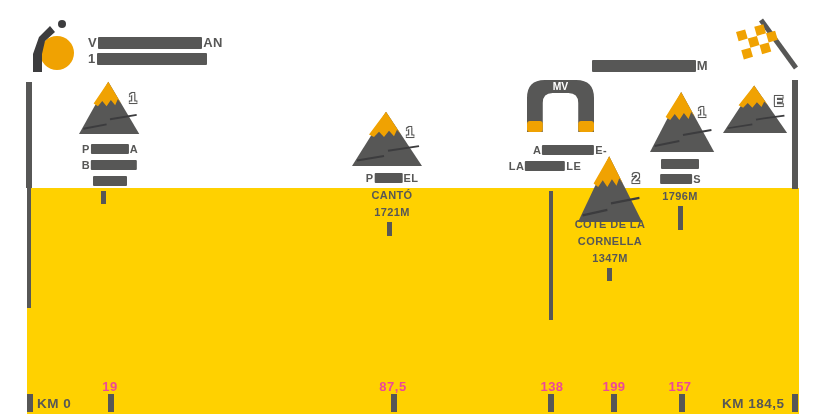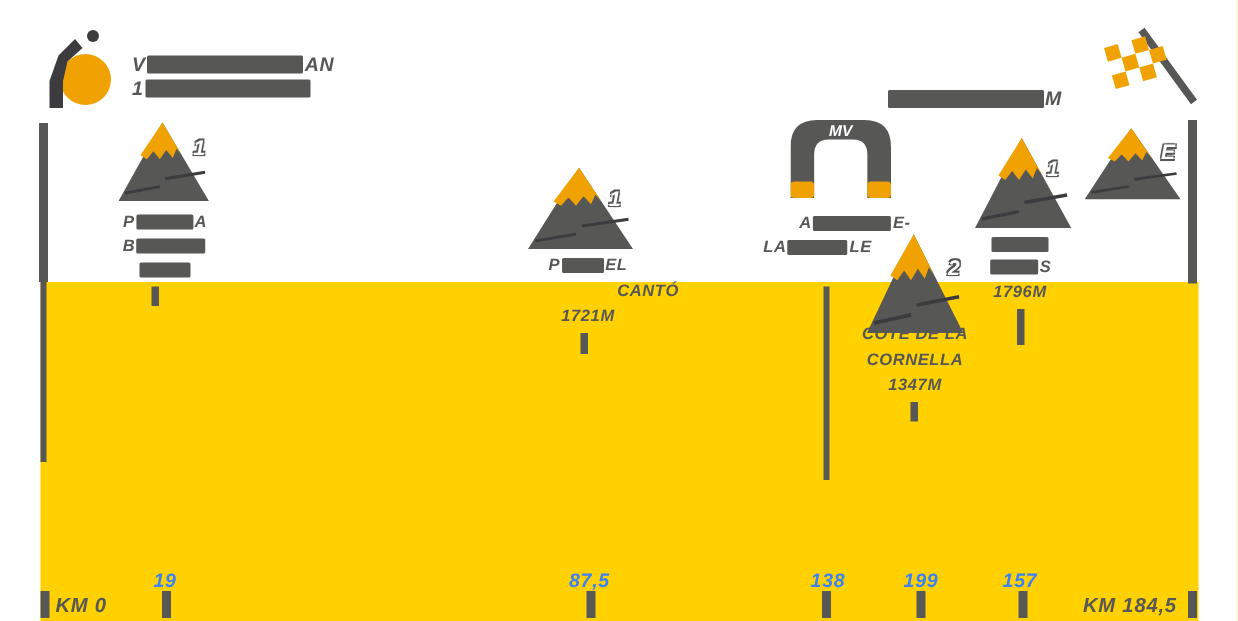--- a/index.html
+++ b/index.html
@@ -1,33 +1,33 @@
 <!DOCTYPE html>
 <html><head>
 <meta charset="utf-8">
 <style>
   html,body{margin:0;padding:0;background:#ffffff;}
   #canvas{position:relative;width:805px;height:414px;background:#ffffff;overflow:hidden;
-          font-family:"Liberation Sans","DejaVu Sans",sans-serif;font-style:italic;}
+          font-family:"Liberation Sans","DejaVu Sans",sans-serif;}
   .abs{position:absolute;}
   .ground{position:absolute;}
   .vline{position:absolute;}
   .tick{position:absolute;}
   .lbl{position:absolute;white-space:nowrap;font-weight:bold;color:#575756;
        font-size:11px;letter-spacing:.4px;line-height:12px;}
   .lbl.center{transform:translateX(-50%);text-align:left;}
   .lbl.right{text-align:right;}
   .lbl.big{font-size:13px;letter-spacing:.5px;}
   .seg-t{display:inline-block;vertical-align:middle;}
   .seg-r{display:inline-block;vertical-align:middle;height:10px;background:#575756;
          margin:0 1px;border-radius:1px;}
   .big .seg-r{height:12px;}
   .badge{position:absolute;font-weight:bold;font-size:14px;color:#ffffff;
          text-shadow:0 0 2px #575756,1px 1px 0 #575756,-1px -1px 0 #575756,1px -1px 0 #575756,-1px 1px 0 #575756;}
-  .kmnum{position:absolute;font-weight:bold;font-size:13px;color:#3b82f6;
+  .kmnum{position:absolute;font-weight:bold;font-size:13px;color:#ec4899;
          letter-spacing:.5px;transform:translateX(-50%);text-align:center;}
   .kmlabel{position:absolute;font-weight:bold;font-size:13.5px;color:#575756;letter-spacing:.5px;}
   svg{display:block;}
 </style>
 </head>
 <body>
 
 <div id="canvas">
     <div class="ground" style="left: 27px; top: 188px; width: 772px; height: 226px; background: rgb(255, 209, 0);"></div>
     <div class="vline" style="left: 26px; top: 82px; width: 6px; height: 106px; background: rgb(87, 87, 86);"></div>
@@ -73,21 +73,21 @@
     <div class="abs" style="left: 352px; top: 110px; width: 72px; height: 56px;">
       <svg viewBox="0 0 72 62" width="72" height="56" preserveAspectRatio="none">
     <polygon points="34,2 70,62 0,62" fill="#575756"></polygon>
     <polygon points="34,2 49,27 45,22 42,29 37,23 32,30 27,24 22,30 17,27" fill="#F0A202"></polygon>
     <path d="M5,56 L32,51" stroke="#3C3C3E" stroke-width="2.2" fill="none"></path>
     <path d="M36,45 L67,40" stroke="#3C3C3E" stroke-width="2.2" fill="none"></path>
   </svg>
     </div>
     <div class="badge" style="left: 406px; top: 124px;">1</div>
     <div class="lbl center" style="left: 392px; top: 171px;"><span class="seg-t">P</span><span class="seg-r" style="width: 28px;"></span><span class="seg-t">EL</span></div>
-    <div class="lbl center" style="left: 392px; top: 188px; margin-left: 40px;"><span class="seg-t">CANTÓ</span></div>
+    <div class="lbl center" style="left: 392px; top: 188px;"><span class="seg-t">CANTÓ</span></div>
     <div class="lbl center" style="left: 392px; top: 205px;"><span class="seg-t">1721M</span></div>
     <div class="tick" style="left: 387px; top: 222px; width: 5px; height: 14px; background: rgb(87, 87, 86);"></div>
     <div class="abs" style="left: 578px; top: 154px; width: 66px; height: 68px;">
       <svg viewBox="0 0 72 62" width="66" height="68" preserveAspectRatio="none">
     <polygon points="34,2 70,62 0,62" fill="#575756"></polygon>
     <polygon points="34,2 49,27 45,22 42,29 37,23 32,30 27,24 22,30 17,27" fill="#F0A202"></polygon>
     <path d="M5,56 L32,51" stroke="#3C3C3E" stroke-width="2.2" fill="none"></path>
     <path d="M36,45 L67,40" stroke="#3C3C3E" stroke-width="2.2" fill="none"></path>
   </svg>
     </div>

